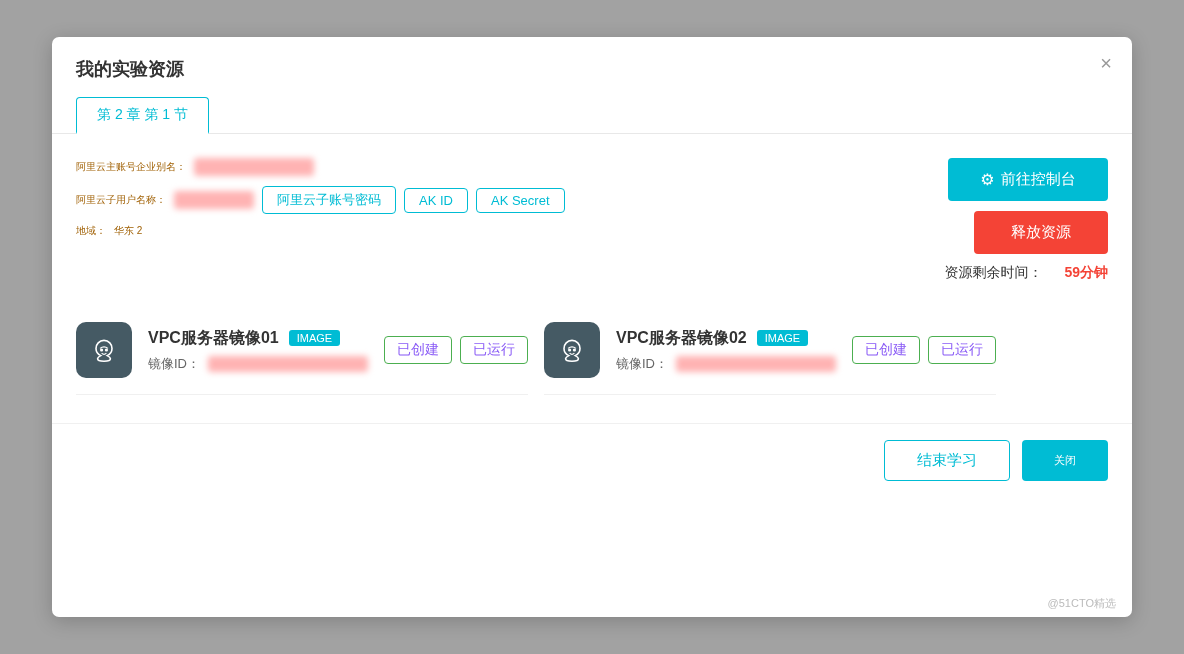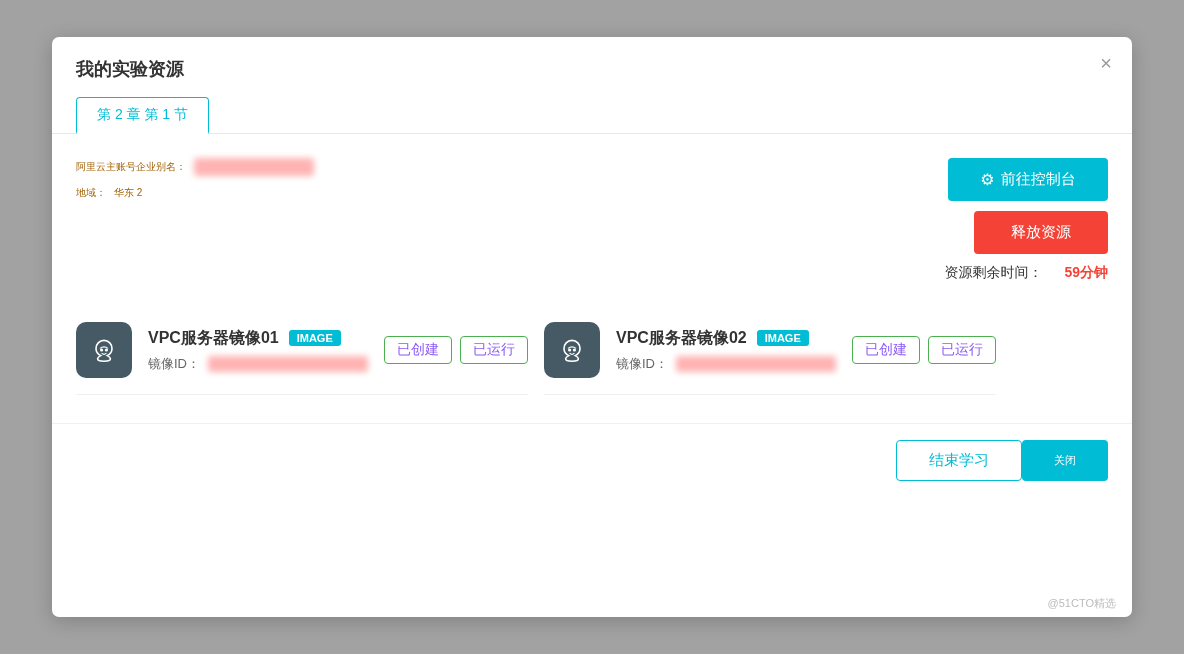--- a/index.html
+++ b/index.html
@@ -206,21 +206,21 @@
       font-size: 16px;
       font-weight: bold;
       color: #333;
     }
     .badge-image {
       background: #00bcd4;
       color: #fff;
       font-size: 11px;
       padding: 2px 8px;
       border-radius: 3px;
-      font-weight: bold;
+      font-weight: normal;
     }
     .resource-id-row {
       display: flex;
       align-items: center;
       gap: 8px;
       font-size: 13px;
       color: #666;
     }
     .resource-id-blur {
       display: inline-block;
@@ -240,20 +240,21 @@
       border: 1.5px solid #4caf50;
       color: #8b5cf6;
       border-radius: 4px;
       padding: 4px 12px;
       font-size: 14px;
       background: #fff;
     }
     .modal-footer {
       display: flex;
       justify-content: flex-end;
+      gap: 12px;
       padding: 16px 24px;
       border-top: 1px solid #f0f0f0;
       margin-top: 8px;
     }
     .btn-footer-outline {
       border: 1.5px solid #00bcd4;
       color: #00bcd4;
       background: #fff;
       border-radius: 4px;
       padding: 10px 32px;
@@ -296,20 +297,27 @@
     <div class="modal-body">
 
       <div class="info-section">
         <div class="info-left">
 
           <div class="info-row">
             <span class="info-label">阿里云主账号企业别名：</span>
             <span class="info-value-blur"></span>
           </div>
 
+          <div class="info-row">
+            <span class="info-label">阿里云子用户名称：</span>
+            <span class="info-value-blur-sm"></span>
+            <button class="btn-outline-cyan">阿里云子账号密码</button>
+            <button class="btn-outline-cyan">AK ID</button>
+            <button class="btn-outline-cyan">AK Secret</button>
+          </div>
 
           <div class="info-row">
             <span class="info-label">地域：</span>
             <span class="info-label">华东 2</span>
           </div>
         </div>
 
         <div class="info-right">
           <button class="btn-cyan">
             <span style="font-size:16px;">⚙</span>

